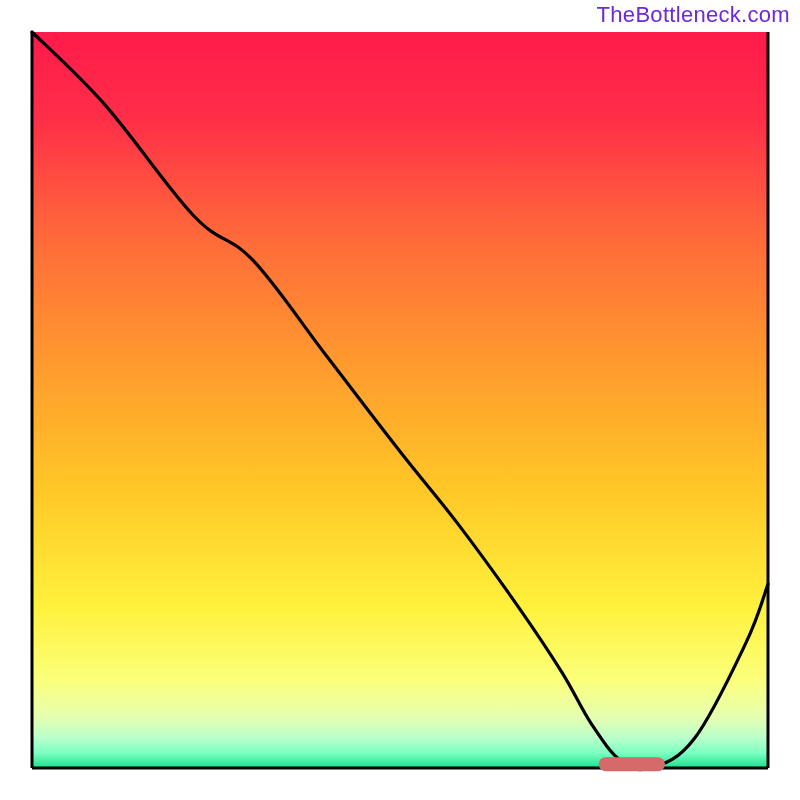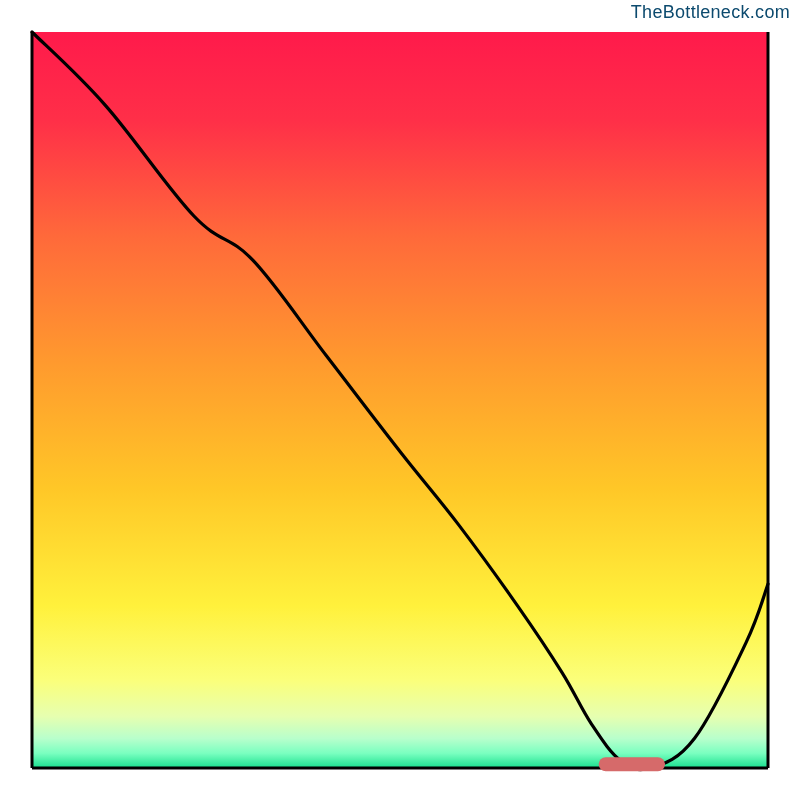--- a/index.html
+++ b/index.html
@@ -12,23 +12,23 @@
   }
   .container {
     position: relative;
     width: 800px;
     height: 800px;
   }
   .watermark {
     position: absolute;
     top: 2px;
     right: 10px;
-    font-size: 18px;
+    font-size: 22px;
     font-weight: 500;
-    color: #0c4a6e;
+    color: #6d28d9;
     letter-spacing: 0.3px;
     text-align: right;
   }
   svg.chart {
     position: absolute;
     top: 0;
     left: 0;
   }
 </style>
 </head>

